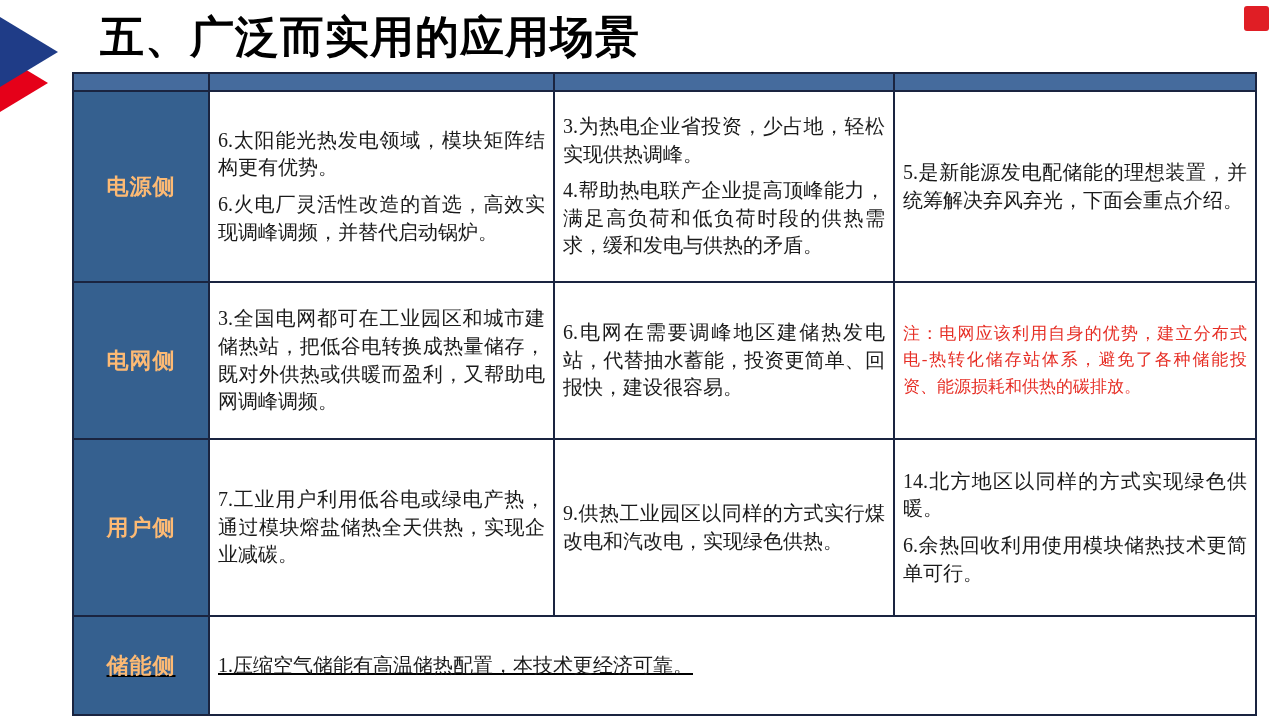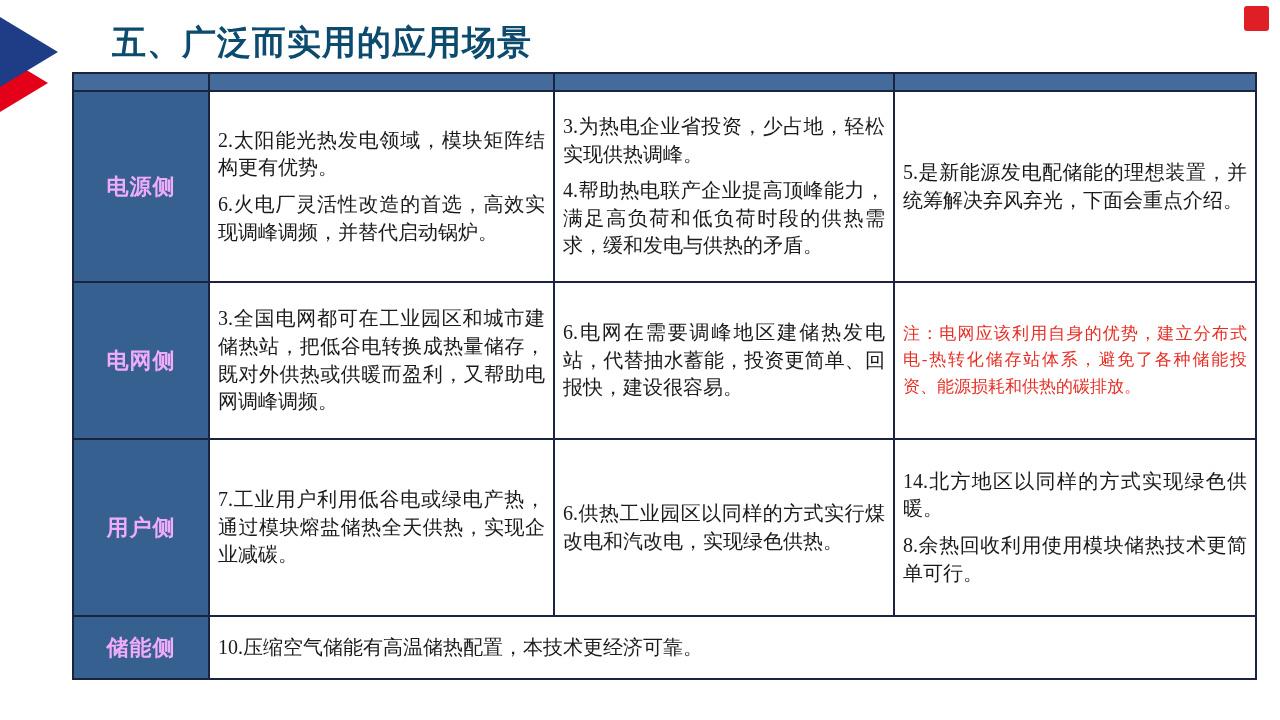--- a/index.html
+++ b/index.html
@@ -17,53 +17,53 @@
     border-bottom:29px solid transparent;
     border-left:48px solid #e50019;
   }
   .tri-blue{
     left:0;top:17px;
     border-top:35px solid transparent;
     border-bottom:35px solid transparent;
     border-left:58px solid #1f3c87;
   }
   .title{
-    position:absolute;left:100px;top:8px;margin:12px;
-    font-size:34px;font-weight:bold;color:#0c4a6e;
+    position:absolute;left:100px;top:8px;margin:0;
+    font-size:44px;font-weight:bold;color:#000000;
     letter-spacing:1px;white-space:nowrap;
   }
   .corner-red{
     position:absolute;right:11px;top:6px;width:25px;height:25px;
     background:#e01e25;border-radius:3px;
   }
   
   table.grid{
     position:absolute;left:72px;top:72px;width:1183px;
     border-collapse:collapse;table-layout:fixed;
   }
   table.grid td{border:2px solid #1a2440;}
   td.band{background:#456b9d;height:16px;padding:0;}
   td.label{
-    background:#35608f;color:#f0abfc;text-align:center;vertical-align:middle;
+    background:#35608f;color:#fdba74;text-align:center;vertical-align:middle;
     font-family:"Liberation Sans","DejaVu Sans",sans-serif;
     font-weight:bold;font-size:22px;letter-spacing:1px;
   }
   td.cell{
     background:#ffffff;vertical-align:middle;
     padding:4px 8px;color:#1a1a1a;font-size:20px;line-height:1.38;
     text-align:justify;text-justify:inter-ideograph;
   }
   td.cell p{margin:9px 0;}
   td.note-cell p{
     color:#e62e25;font-size:17px;line-height:1.55;margin:13px 0;
   }
   tr.r1{height:191px;}
   tr.r2{height:157px;}
   tr.r3{height:177px;}
-  tr.r4{height:63px;}
+  tr.r4{height:99px;text-decoration:underline;}
 </style>
 </head>
 <body>
 
 <div class="slide">
 
   <div class="logo">
     <div class="tri tri-red"></div>
     <div class="tri tri-blue"></div>
   </div>
@@ -84,21 +84,21 @@
         <tr>
       <td class="band"></td>
       <td class="band"></td>
       <td class="band"></td>
       <td class="band"></td>
     </tr>
 
     <tr class="r1">
       <td class="label">电源侧</td>
       <td class="cell">
-        <p>2.太阳能光热发电领域，模块矩阵结构更有优势。</p>
+        <p>6.太阳能光热发电领域，模块矩阵结构更有优势。</p>
         <p>6.火电厂灵活性改造的首选，高效实现调峰调频，并替代启动锅炉。</p>
       </td>
       <td class="cell">
         <p>3.为热电企业省投资，少占地，轻松实现供热调峰。</p>
         <p>4.帮助热电联产企业提高顶峰能力，满足高负荷和低负荷时段的供热需求，缓和发电与供热的矛盾。</p>
       </td>
       <td class="cell">
         <p>5.是新能源发电配储能的理想装置，并统筹解决弃风弃光，下面会重点介绍。</p>
       </td>
     </tr>
@@ -115,30 +115,30 @@
         <p>注：电网应该利用自身的优势，建立分布式电-热转化储存站体系，避免了各种储能投资、能源损耗和供热的碳排放。</p>
       </td>
     </tr>
 
     <tr class="r3">
       <td class="label">用户侧</td>
       <td class="cell">
         <p>7.工业用户利用低谷电或绿电产热，通过模块熔盐储热全天供热，实现企业减碳。</p>
       </td>
       <td class="cell">
-        <p>6.供热工业园区以同样的方式实行煤改电和汽改电，实现绿色供热。</p>
+        <p>9.供热工业园区以同样的方式实行煤改电和汽改电，实现绿色供热。</p>
       </td>
       <td class="cell">
         <p>14.北方地区以同样的方式实现绿色供暖。</p>
-        <p>8.余热回收利用使用模块储热技术更简单可行。</p>
+        <p>6.余热回收利用使用模块储热技术更简单可行。</p>
       </td>
     </tr>
 
     <tr class="r4">
       <td class="label">储能侧</td>
       <td class="cell" colspan="3">
-        <p>10.压缩空气储能有高温储热配置，本技术更经济可靠。</p>
+        <p>1.压缩空气储能有高温储热配置，本技术更经济可靠。</p>
       </td>
     </tr>
   </tbody>
     </table>
 
 </div>
 
 </body></html>

